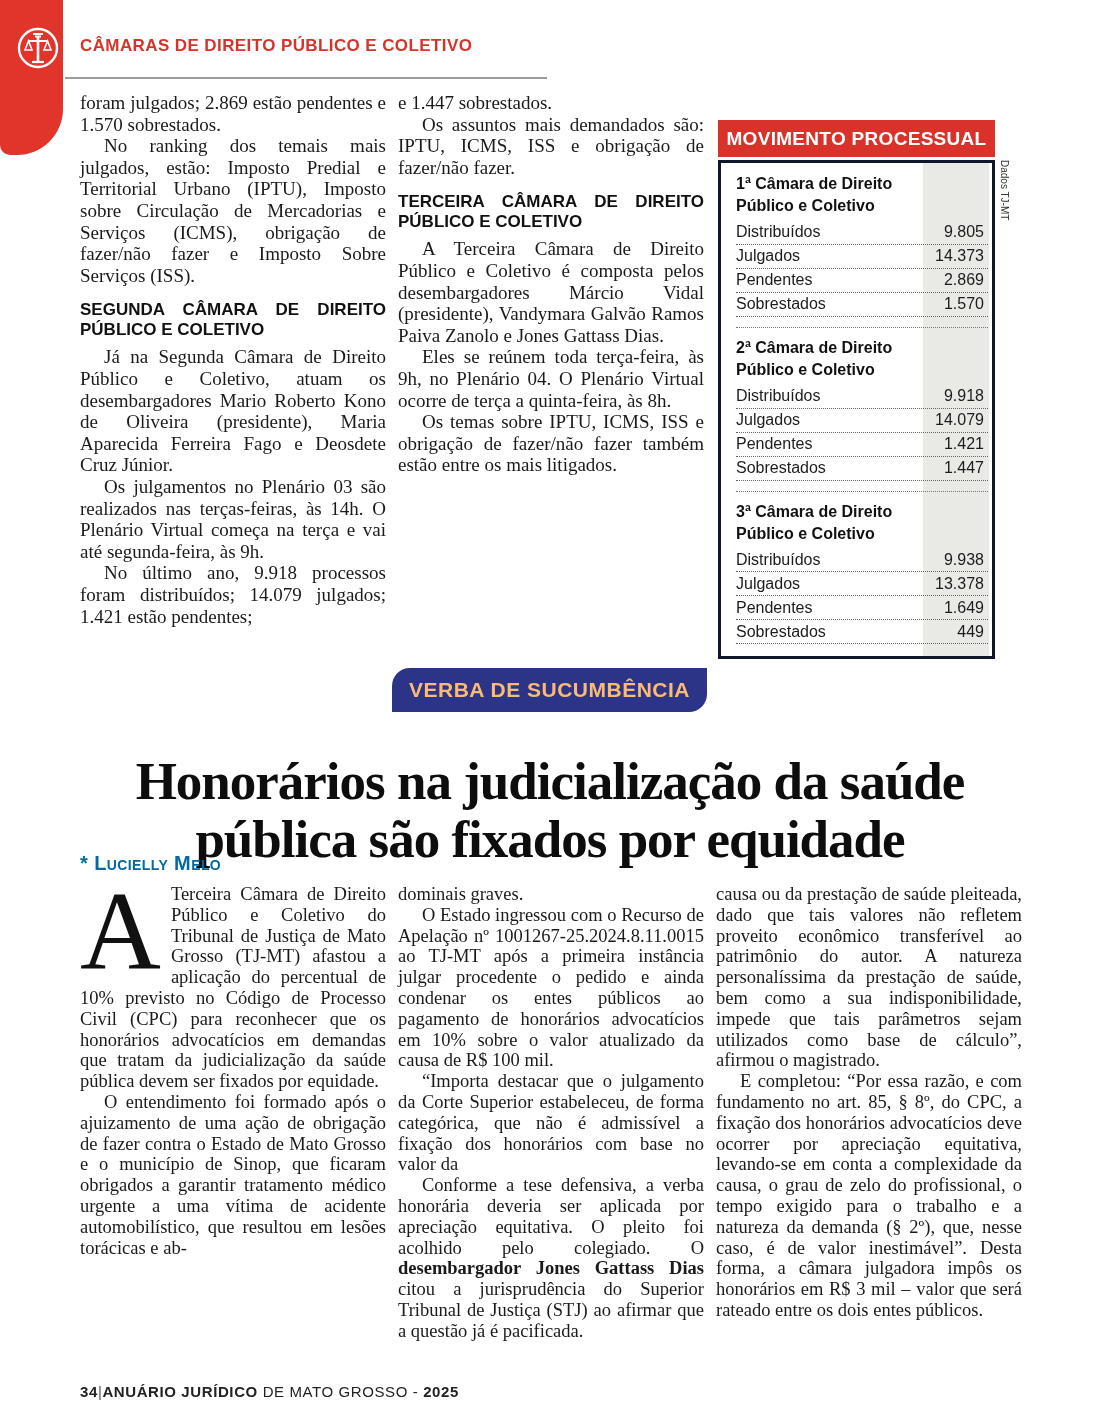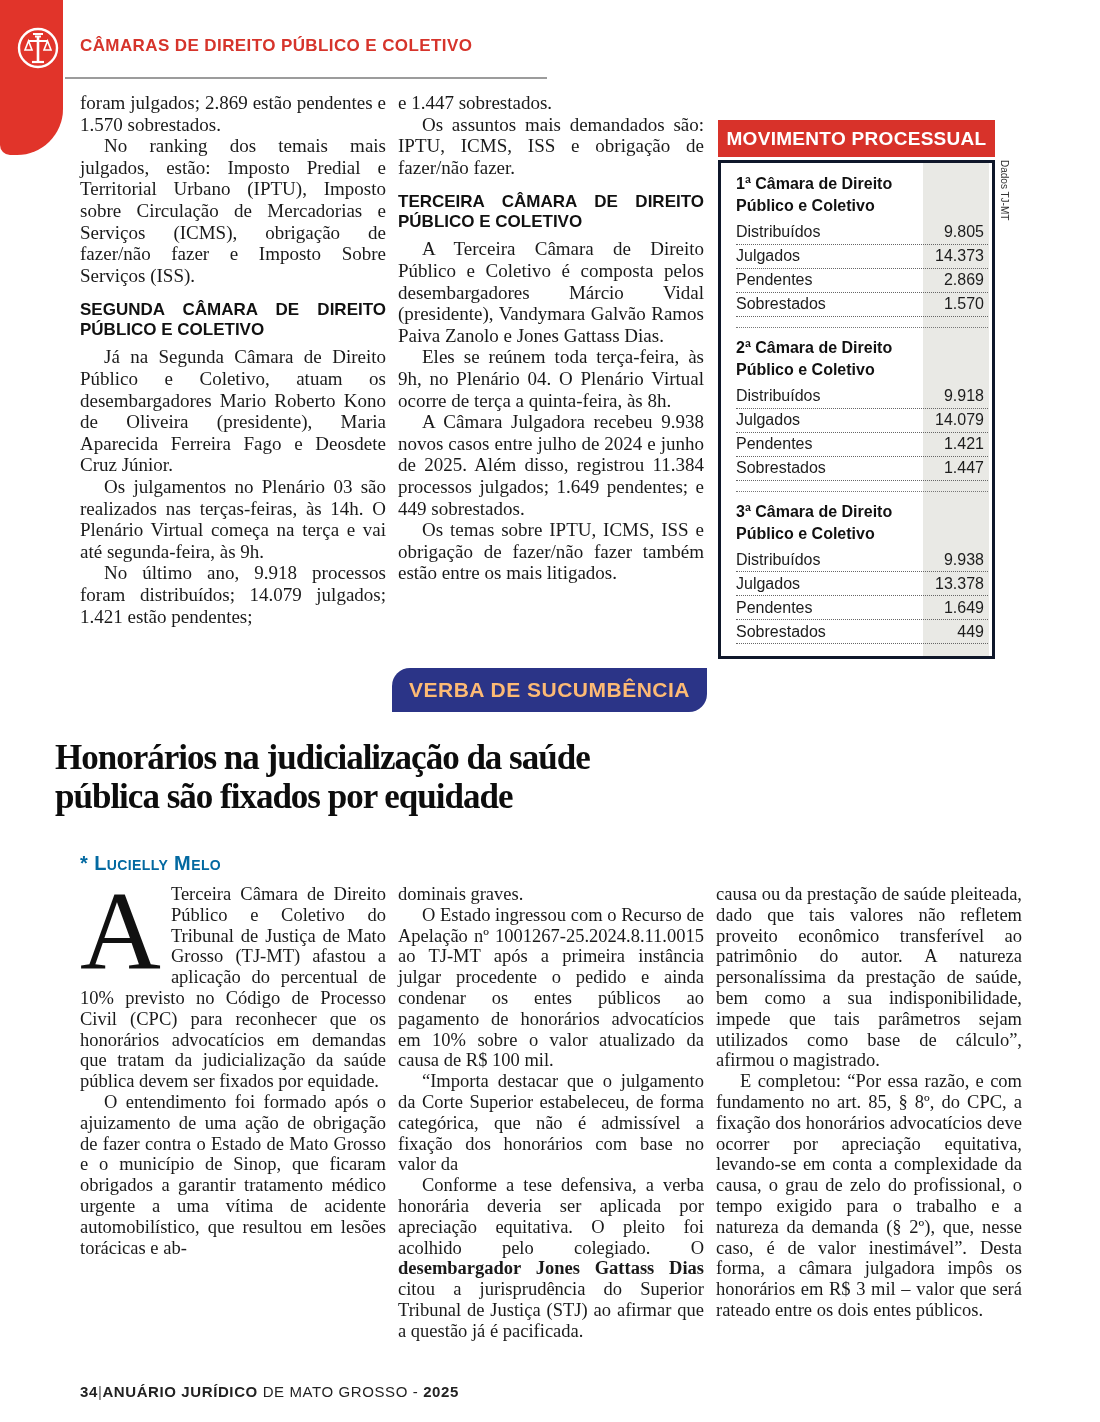--- a/index.html
+++ b/index.html
@@ -42,22 +42,22 @@
   .tlabel{flex:1;}
   .tval{width:62px;text-align:right;padding-right:4px;}
   .mp-source{writing-mode:vertical-rl;font-family:"Liberation Sans",sans-serif;font-size:10px;
              color:#333;margin-left:4px;margin-top:40px;height:90px;}
 
   
   .badge{position:absolute;left:392px;top:668px;width:315px;height:44px;background:#2b3487;
          border-radius:18px 0 18px 0;display:flex;align-items:center;justify-content:center;
          color:#fdba74;font-family:"Liberation Sans",sans-serif;font-weight:bold;font-size:21px;
          letter-spacing:.5px;}
-  .headline{position:absolute;left:55px;top:716px;width:990px;
-            font-weight:bold;font-size:35px;line-height:1.1;letter-spacing:-1px;color:#0d0d0d;}
+  .headline{position:absolute;left:55px;top:716px;width:990px;text-align:center;
+            font-weight:bold;font-size:53px;line-height:1.1;letter-spacing:-1px;color:#0d0d0d;}
   .byline{position:absolute;left:80px;top:852px;font-family:"Liberation Sans",sans-serif;
           font-weight:bold;font-size:20px;font-variant-caps:small-caps;letter-spacing:.4px;color:#0369a1;}
 
   .body-cols{position:absolute;left:80px;top:884px;width:945px;display:flex;}
   .bcol{width:306px;font-size:18.5px;line-height:20.8px;text-align:justify;}
   .bcol + .bcol{margin-left:12px;}
   .bcol p{margin:0;text-indent:24px;}
   .bcol p.cont{text-indent:0;}
   .dropcap{float:left;font-size:112px;line-height:86px;font-weight:normal;
            padding:4px 10px 0 0;color:#111;}
@@ -96,21 +96,20 @@
       <p>Já na Segunda Câmara de Direito Público e Coletivo, atuam os desembargadores Mario Roberto Kono de Oliveira (presidente), Maria Aparecida Ferreira Fago e Deosdete Cruz Júnior.</p>
       <p>Os julgamentos no Plenário 03 são realizados nas terças-feiras, às 14h. O Plenário Virtual começa na terça e vai até segunda-feira, às 9h.</p>
       <p>No último ano, 9.918 processos foram distribuídos; 14.079 julgados; 1.421 estão pendentes;</p>
     </div>
     <div class="tcol">
       <p class="cont">e 1.447 sobrestados.</p>
       <p>Os assuntos mais demandados são: IPTU, ICMS, ISS e obrigação de fazer/não fazer.</p>
       <h3>TERCEIRA CÂMARA DE DIREITO PÚBLICO E COLETIVO</h3>
       <p>A Terceira Câmara de Direito Público e Coletivo é composta pelos desembargadores Márcio Vidal (presidente), Vandymara Galvão Ramos Paiva Zanolo e Jones Gattass Dias.</p>
       <p>Eles se reúnem toda terça-feira, às 9h, no Plenário 04. O Plenário Virtual ocorre de terça a quinta-feira, às 8h.</p>
-      <p>A Câmara Julgadora recebeu 9.938 novos casos entre julho de 2024 e junho de 2025. Além disso, registrou 11.384 processos julgados; 1.649 pendentes; e 449 sobrestados.</p>
       <p>Os temas sobre IPTU, ICMS, ISS e obrigação de fazer/não fazer também estão entre os mais litigados.</p>
     </div>
 
     <div class="table-area">
       <div class="mptable">
         <div class="mp-header">MOVIMENTO PROCESSUAL</div>
         <div class="mp-body">
           <div class="mp-strip"></div>
           <div class="tsec">
             <div class="tsec-name">1ª Câmara de Direito Público e Coletivo</div>

